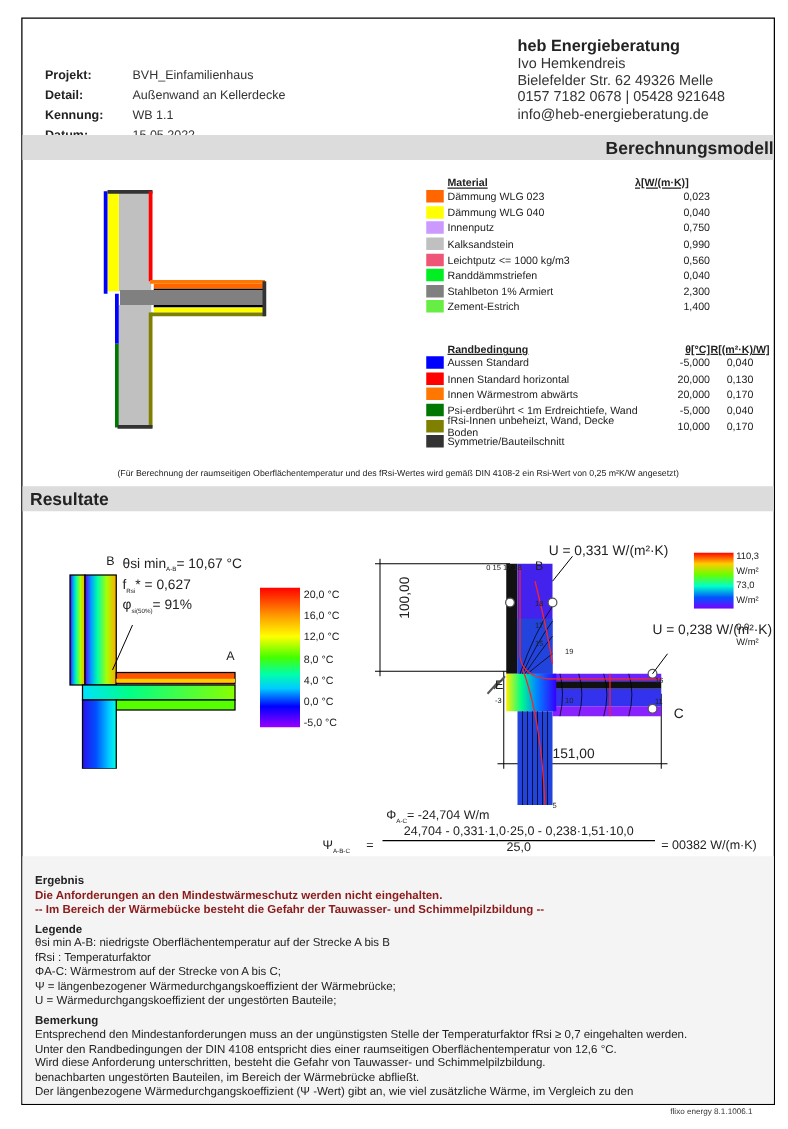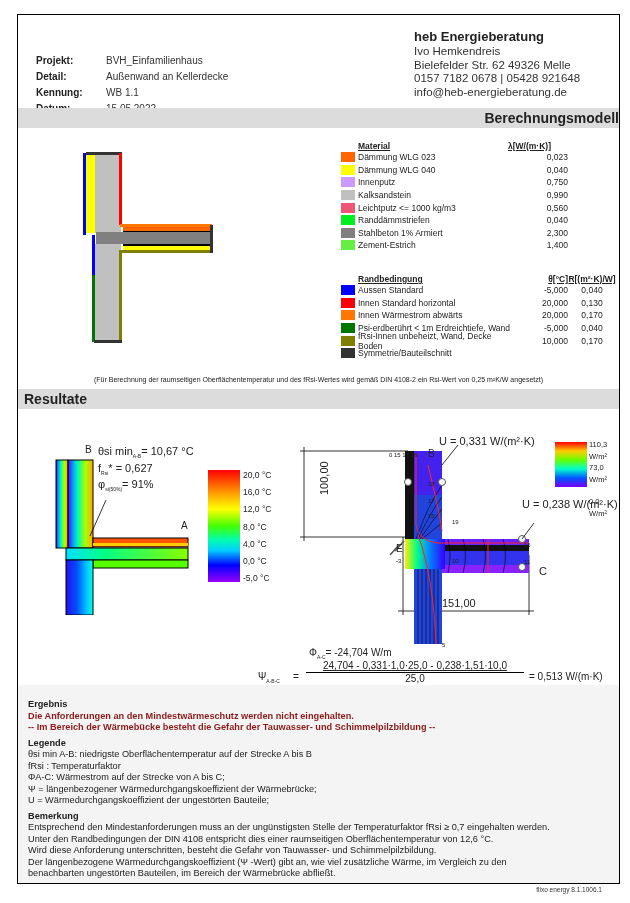--- a/index.html
+++ b/index.html
@@ -332,39 +332,39 @@
   <div class="abs" style="left:571px;top:424px;font-size:7.5px;line-height:11.5px;">
     <div>110,3 W/m²</div>
     <div>73,0 W/m²</div>
     <div style="margin-top:11px">0,0 W/m²</div>
   </div>
 
   <div class="abs" style="left:291px;top:632px;font-size:10px;"><span>Φ</span><sub style="font-size:5px">A-C</sub><span>= -24,704 W/m</span></div>
   <div class="abs" style="left:240px;top:656px;font-size:10px;"><span>Ψ</span><sub style="font-size:5px">A-B-C</sub></div>
   <div class="abs" style="left:275px;top:656px;font-size:10px;">=</div>
   <div class="abs" style="left:288px;top:645px;width:218px;text-align:center;font-size:10px;">
-    <div style="border-bottom:1px solid #000;padding-bottom:1px;text-decoration:underline;">24,704  -  0,331·1,0·25,0  -  0,238·1,51·10,0</div>
+    <div style="border-bottom:1px solid #000;padding-bottom:1px;">24,704  -  0,331·1,0·25,0  -  0,238·1,51·10,0</div>
     <div>25,0</div>
   </div>
-  <div class="abs" style="left:511px;top:656px;font-size:10px;">=   0,513 W/(m·K)</div>
+  <div class="abs" style="left:511px;top:656px;font-size:10px;">=   00382 W/(m·K)</div>
 
   <div class="bottom">
     <div class="h">Ergebnis</div>
     <div class="red">Die Anforderungen an den Mindestwärmeschutz werden nicht eingehalten.</div>
     <div class="red">-- Im Bereich der Wärmebücke besteht die Gefahr der Tauwasser- und Schimmelpilzbildung --</div>
     <div class="gap"></div>
     <div class="h">Legende</div>
     <div>θsi min A-B: niedrigste Oberflächentemperatur auf der Strecke A bis B</div>
     <div>fRsi :  Temperaturfaktor</div>
     <div>ΦA-C: Wärmestrom auf der Strecke von A bis C;</div>
     <div>Ψ = längenbezogener Wärmedurchgangskoeffizient der Wärmebrücke;</div>
     <div>U = Wärmedurchgangskoeffizient der ungestörten Bauteile;</div>
     <div class="gap"></div>
     <div class="h">Bemerkung</div>
     <div>Entsprechend den Mindestanforderungen muss an der ungünstigsten Stelle der Temperaturfaktor fRsi ≥ 0,7 eingehalten werden.</div>
     <div>Unter den  Randbedingungen der DIN 4108 entspricht dies einer raumseitigen Oberflächentemperatur von 12,6 °C.</div>
     <div>Wird diese Anforderung unterschritten, besteht die Gefahr von Tauwasser- und Schimmelpilzbildung.</div>
+    <div>benachbarten ungestörten Bauteilen, im Bereich der Wärmebrücke abfließt.</div>
     <div>Der längenbezogene Wärmedurchgangskoeffizient (Ψ -Wert) gibt an, wie viel zusätzliche Wärme, im Vergleich zu den</div>
-    <div>benachbarten ungestörten Bauteilen, im Bereich der Wärmebrücke abfließt.</div>
   </div>
 </div>
 
 <div class="footer">flixo energy 8.1.1006.1</div>
 
 </body></html>

